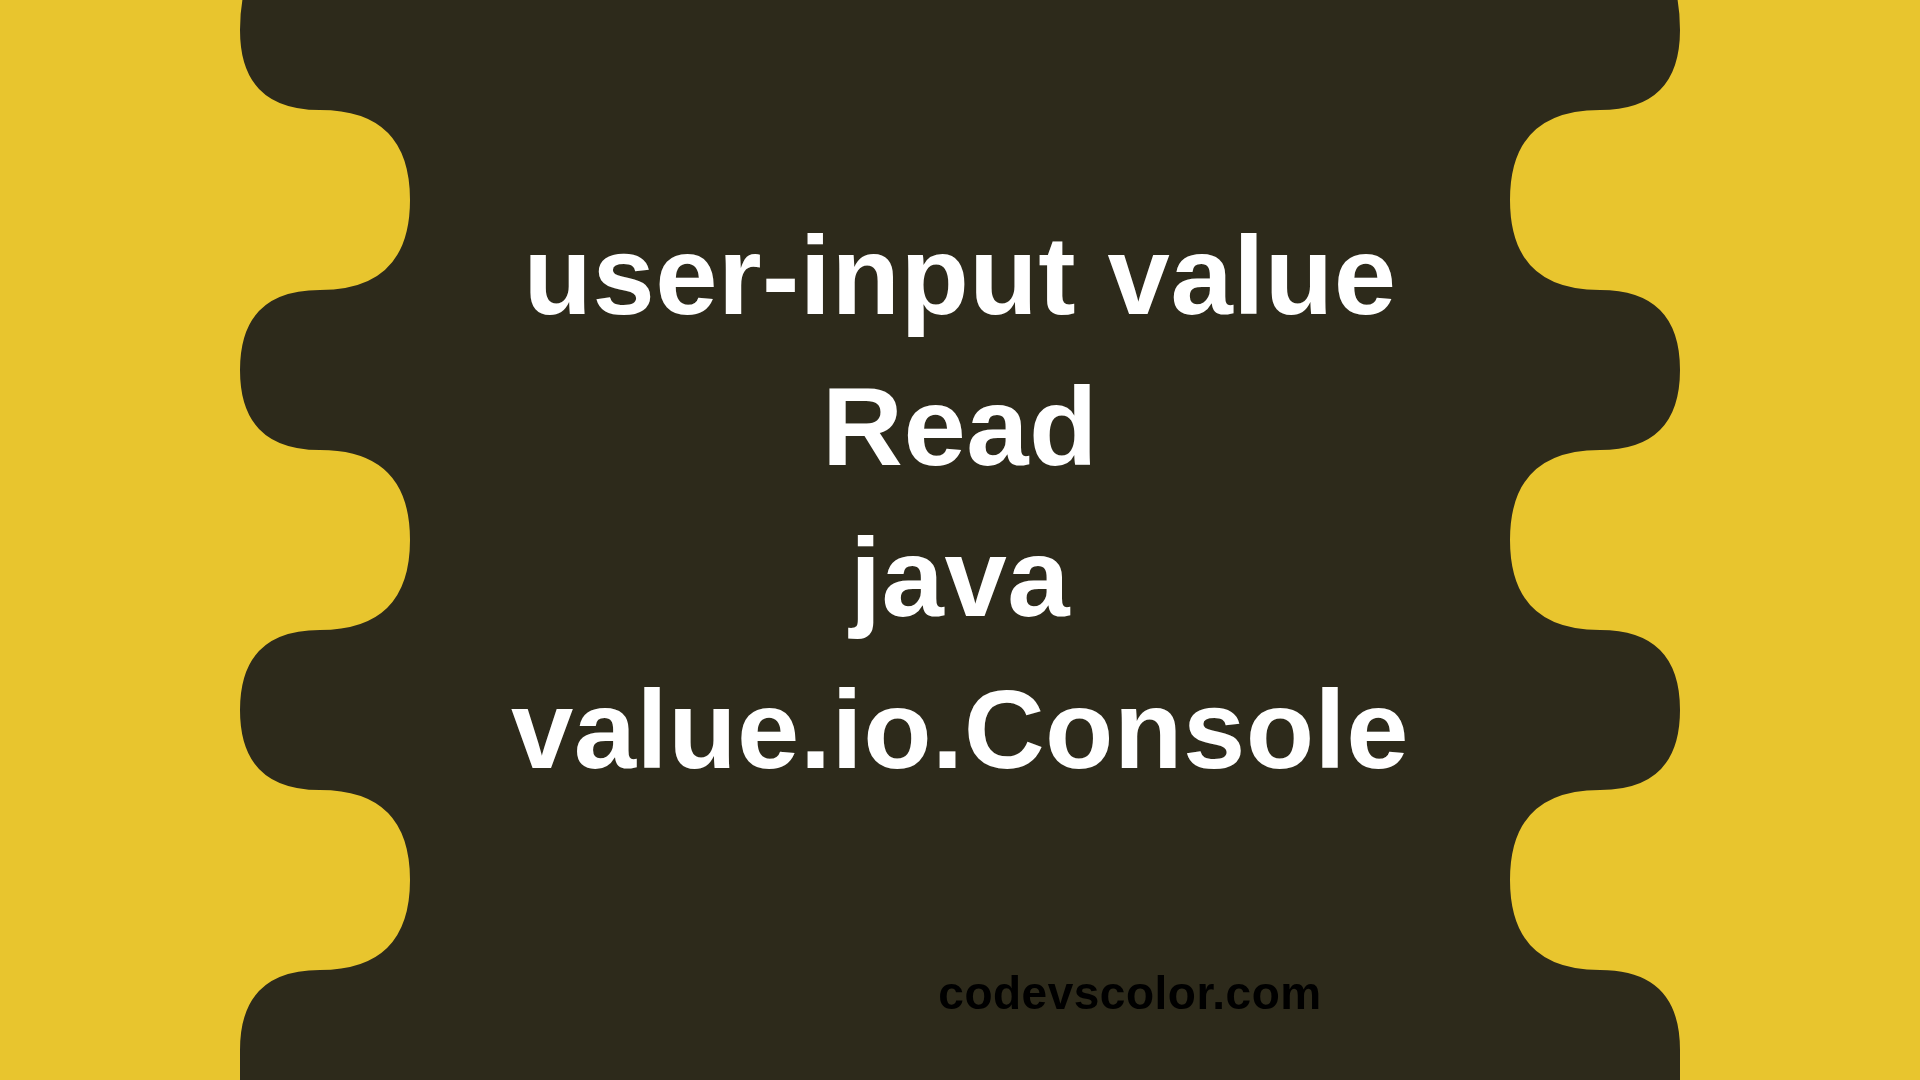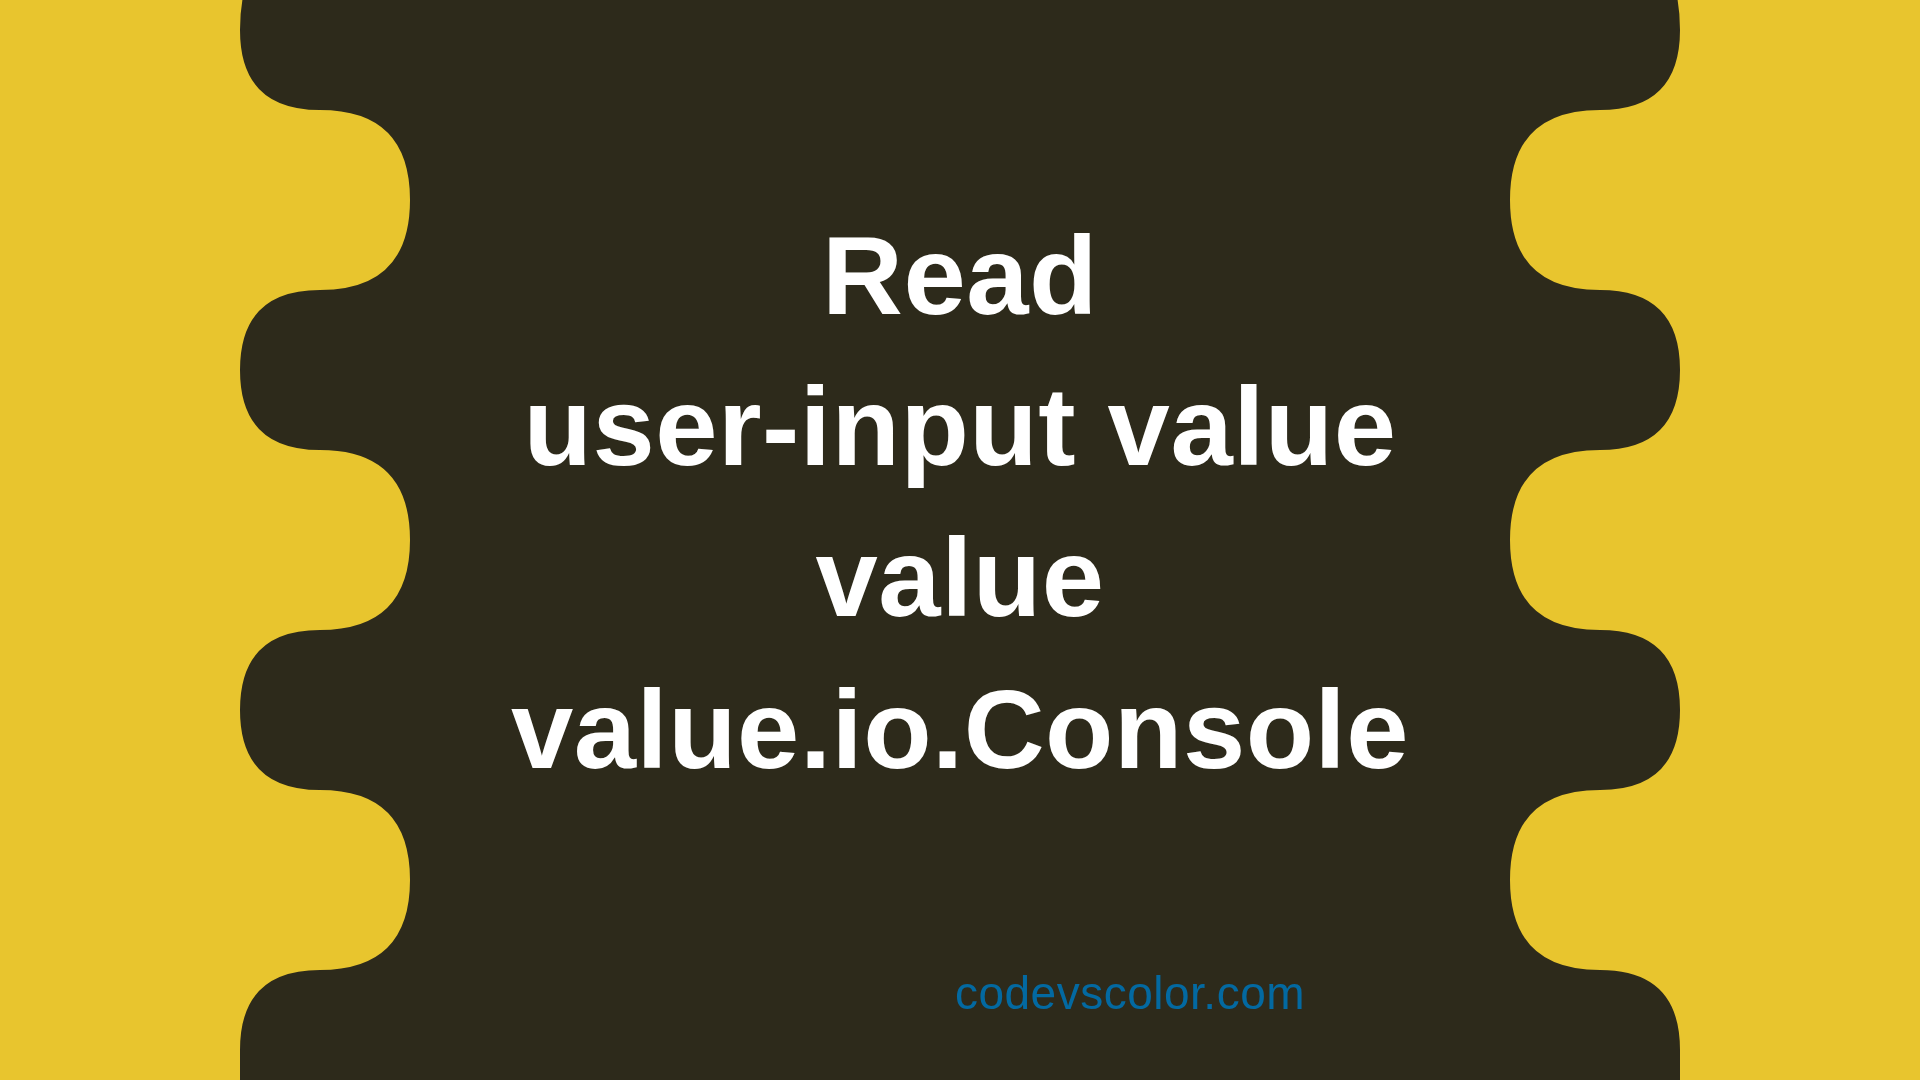--- a/index.html
+++ b/index.html
@@ -39,23 +39,23 @@
   .footer {
     position: absolute;
     z-index: 2;
     bottom: 60px;
     left: 0;
     right: 0;
     text-align: center;
     padding-left: 340px;
   }
   .footer-text {
-    color: #0369a1;
+    color: #000000;
     font-size: 46px;
-    font-weight: 400;
+    font-weight: 700;
     letter-spacing: 0.5px;
   }
 </style>
 </head>
 <body>
 
 <div class="blob-container">
   <svg class="blob-svg" viewBox="0 0 1920 1080" preserveAspectRatio="none">
     <path fill="#2d2a1b" d="
       M 350 -80
@@ -88,21 +88,21 @@
       Q 410 290 410 200
       Q 410 110 320 110
       Q 240 110 240 30
       Q 240 -80 350 -80
       Z
     "></path>
   </svg>
 </div>
 
 <div class="content">
+  <div class="title">user-input value</div>
   <div class="title">Read</div>
-  <div class="title">user-input value</div>
-  <div class="title">value</div>
+  <div class="title">java</div>
   <div class="title">value.io.Console</div>
 </div>
 
 <div class="footer">
   <span class="footer-text">codevscolor.com</span>
 </div>
 
 </body></html>

